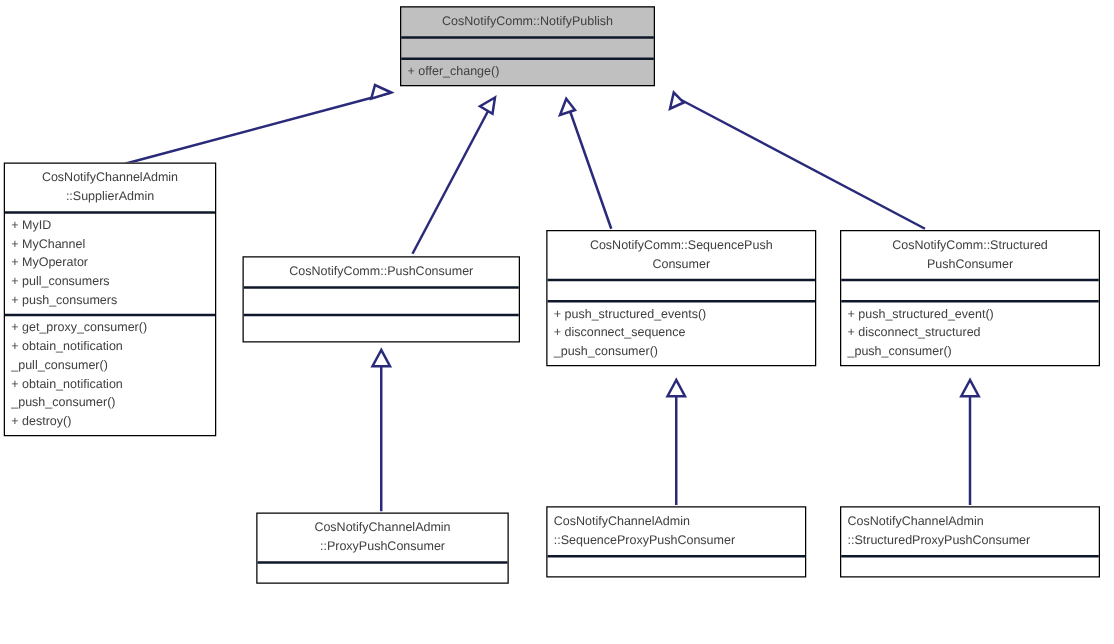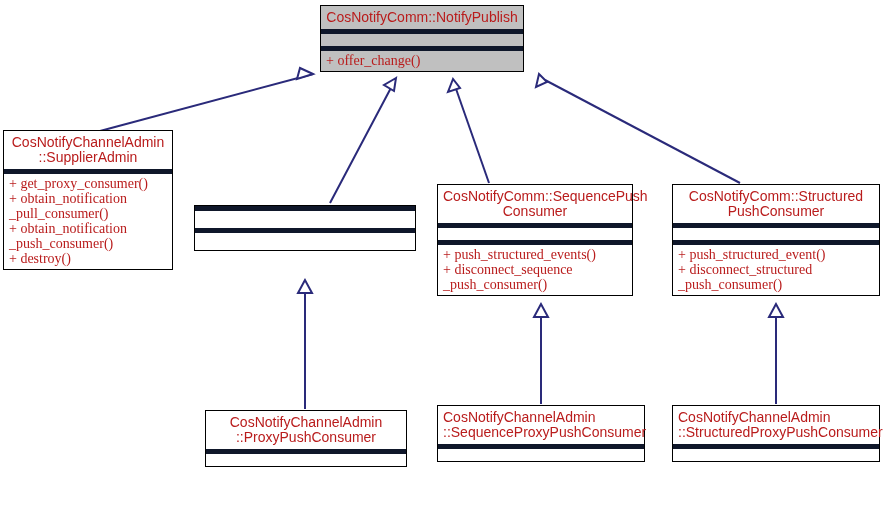--- a/index.html
+++ b/index.html
@@ -30,27 +30,26 @@
     background: #ffffff;
     z-index: 2;
   }
   .uml-class.root {
     background: #c0c0c0;
     border: 1px solid #000000;
   }
   .compartment {
     box-sizing: border-box;
     padding: 2px 5px 3px 5px;
-    font-size: 14px;
+    font-size: 10px;
     line-height: 15px;
-    color: #b91c1c;
+    color: #404040;
   }
   .compartment.sep {
-    border-top: 5px solid #0f172a;
-    font-family: Liberation Serif, serif;
+    border-top: 2px solid #0f172a;
   }
   .c-title {
     text-align: center;
     white-space: pre-line;
     padding-top: 4px;
     padding-bottom: 4px;
   }
   .c-title.left {
     text-align: left;
   }
@@ -112,34 +111,40 @@
 
   <div class="uml-class root" style="left:320px; top:5px; width:204px;">
     <div class="compartment c-title">CosNotifyComm::NotifyPublish</div>
     <div class="compartment sep c-empty"></div>
     <div class="compartment sep c-ops">+ offer_change()</div>
   </div>
 
   <div class="uml-class" style="left:3px; top:130px; width:170px;">
     <div class="compartment c-title">CosNotifyChannelAdmin
 ::SupplierAdmin</div>
+    <div class="compartment sep c-attrs">+ MyID
++ MyChannel
++ MyOperator
++ pull_consumers
++ push_consumers</div>
     <div class="compartment sep c-ops">+ get_proxy_consumer()
 + obtain_notification
 _pull_consumer()
 + obtain_notification
 _push_consumer()
 + destroy()</div>
   </div>
 
   <div class="uml-class" style="left:194px; top:205px; width:222px;">
+    <div class="compartment c-title">CosNotifyComm::PushConsumer</div>
     <div class="compartment sep c-empty-tall"></div>
     <div class="compartment sep c-empty-tall"></div>
   </div>
 
-  <div class="uml-class" style="left:437px; top:184px; width:196px;">
+  <div class="uml-class" style="left:437px; top:184px; width:216px;">
     <div class="compartment c-title">CosNotifyComm::SequencePush
 Consumer</div>
     <div class="compartment sep c-empty"></div>
     <div class="compartment sep c-ops">+ push_structured_events()
 + disconnect_sequence
 _push_consumer()</div>
   </div>
 
   <div class="uml-class" style="left:672px; top:184px; width:208px;">
     <div class="compartment c-title">CosNotifyComm::Structured

